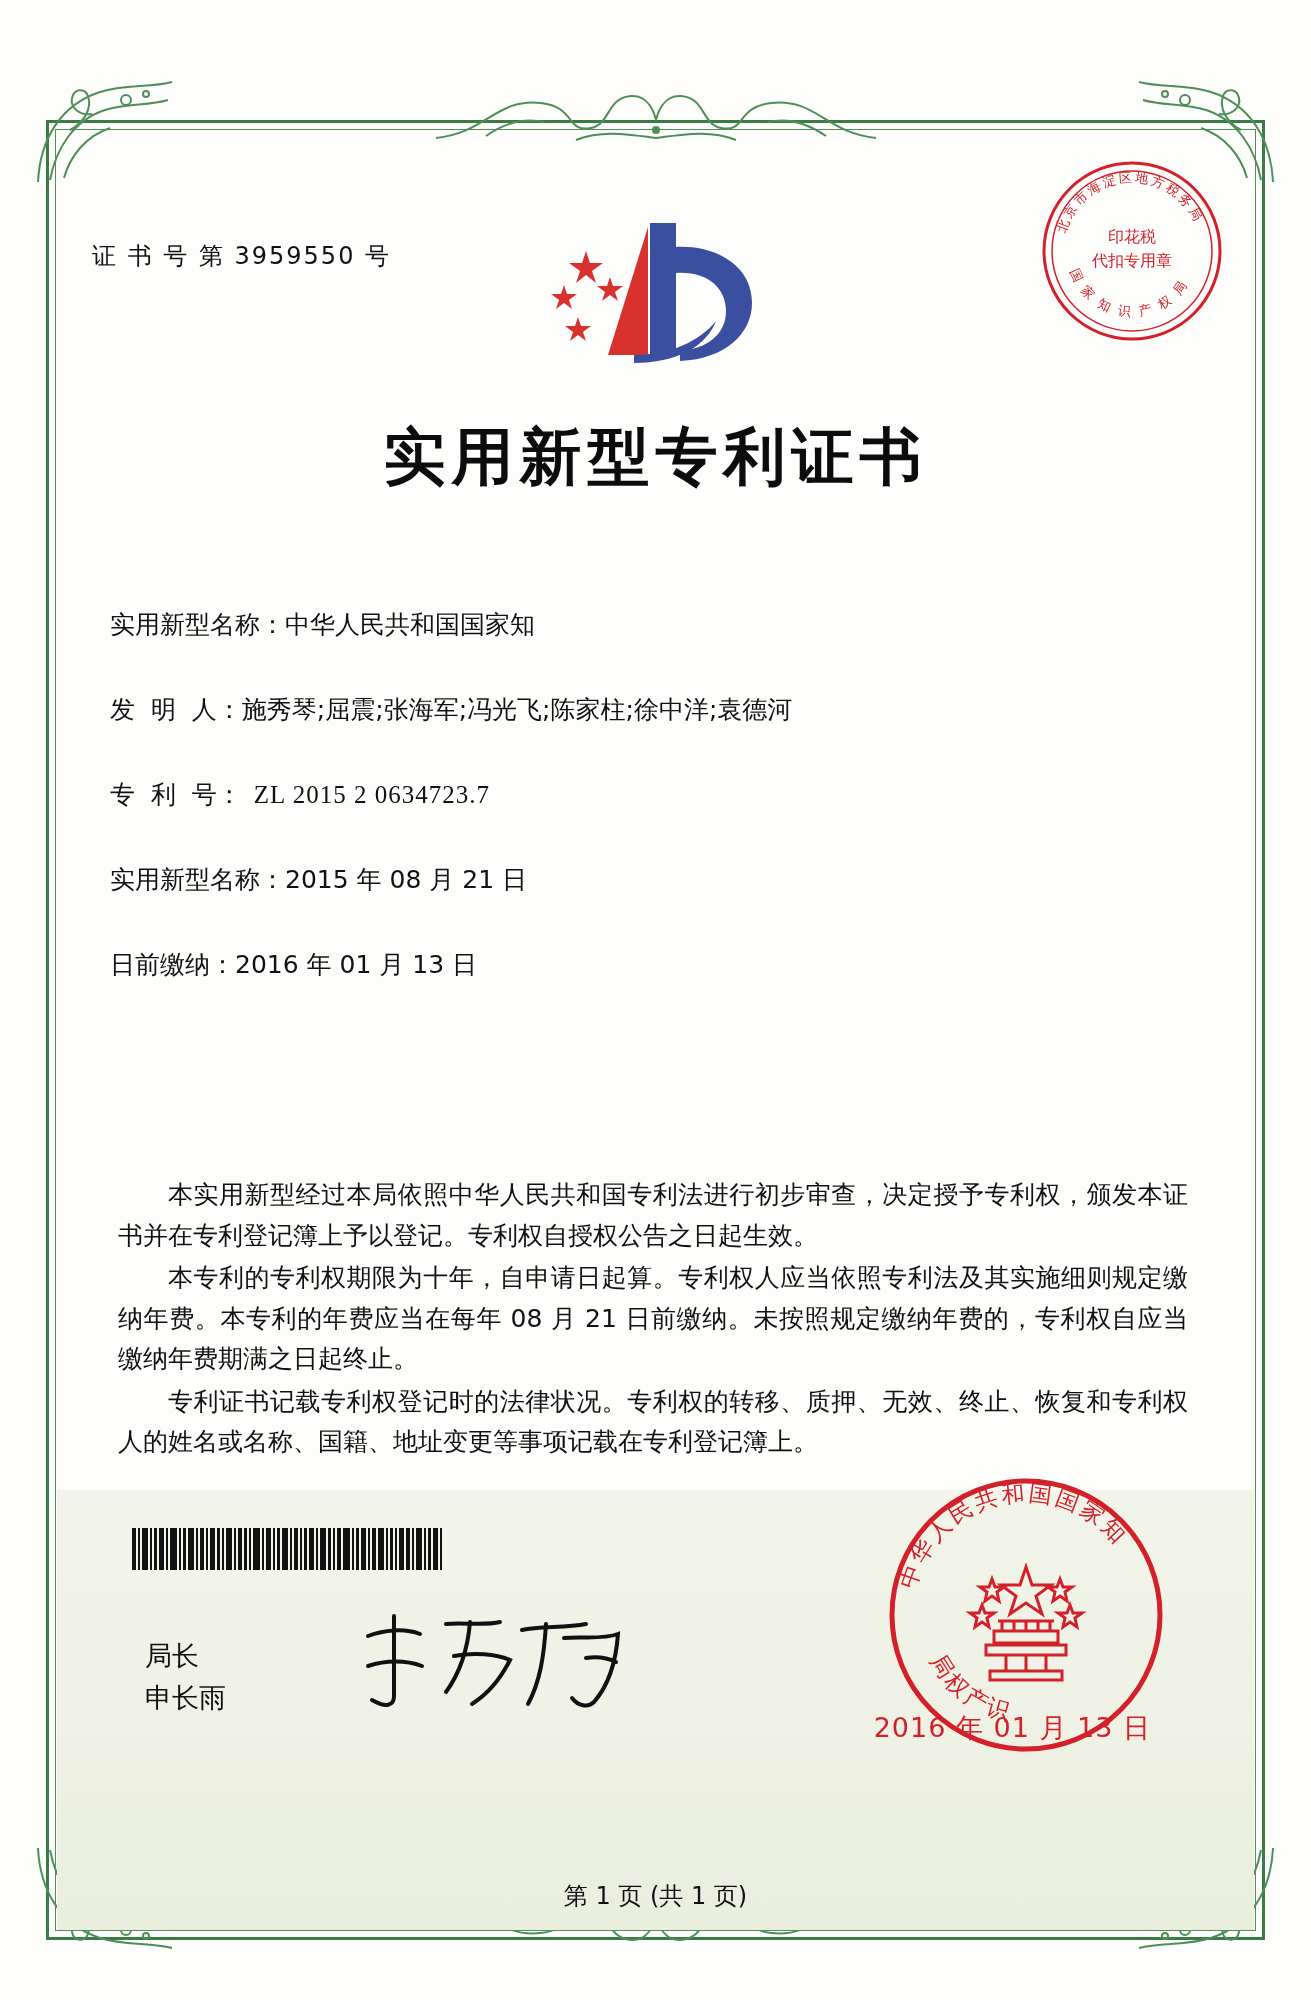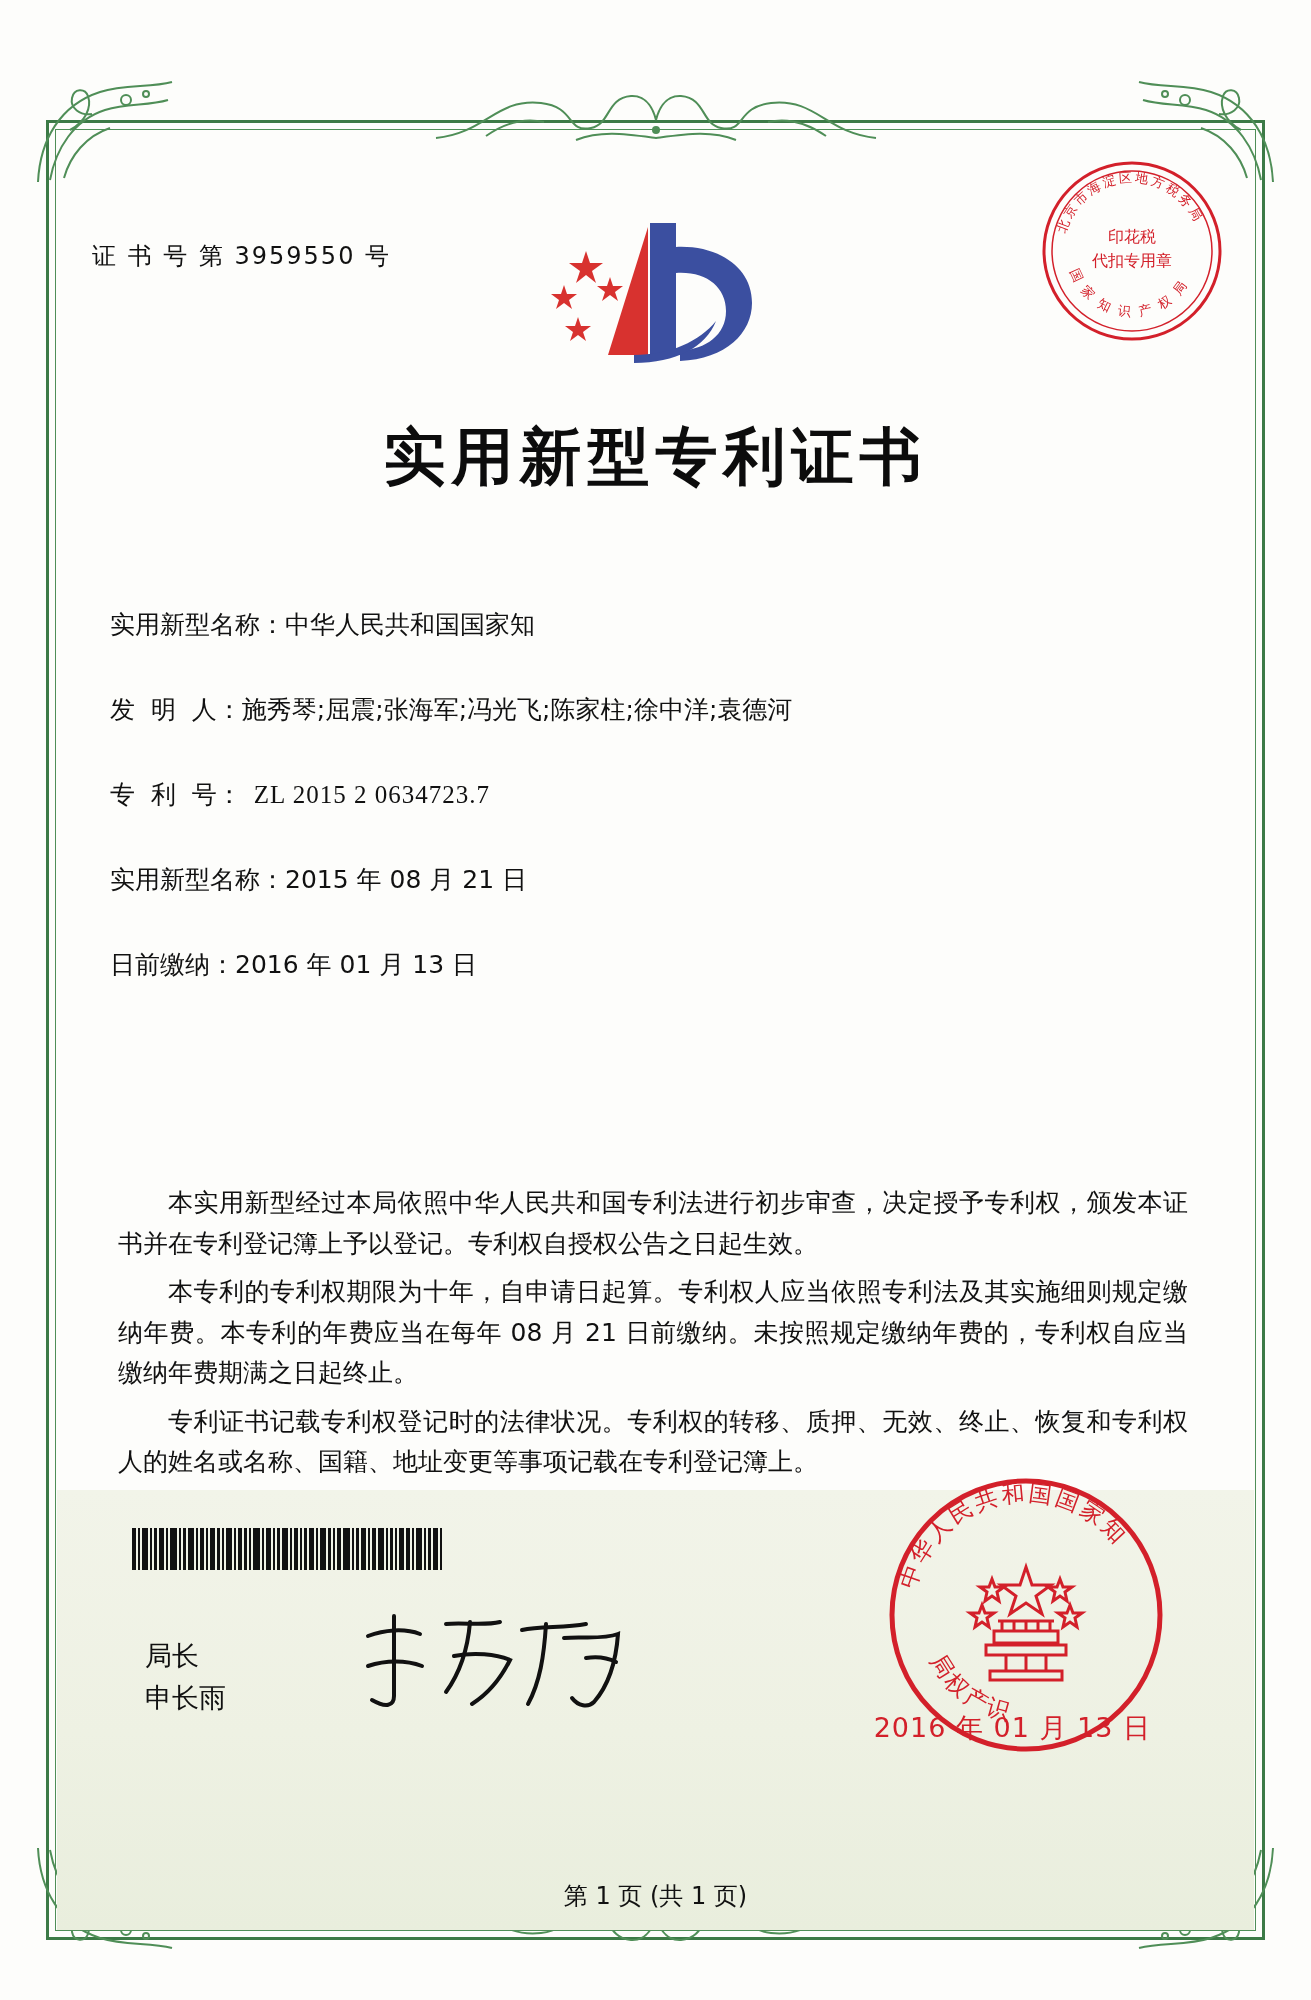--- a/index.html
+++ b/index.html
@@ -140,21 +140,21 @@
     left: 118px;
     top: 1175px;
     width: 1070px;
     font-size: 25px;
     line-height: 1.62;
     color: #111;
     font-family: "DejaVu Sans", "Liberation Sans", sans-serif;
     text-align: justify;
   }
   .paragraphs p {
-    margin: 8px 0 2px 0;
+    margin: 0 0 2px 0;
     text-indent: 2em;
   }
 
   
   .lower-panel {
     position: absolute;
     left: 57px;
     top: 1490px;
     width: 1197px;
     height: 440px;

